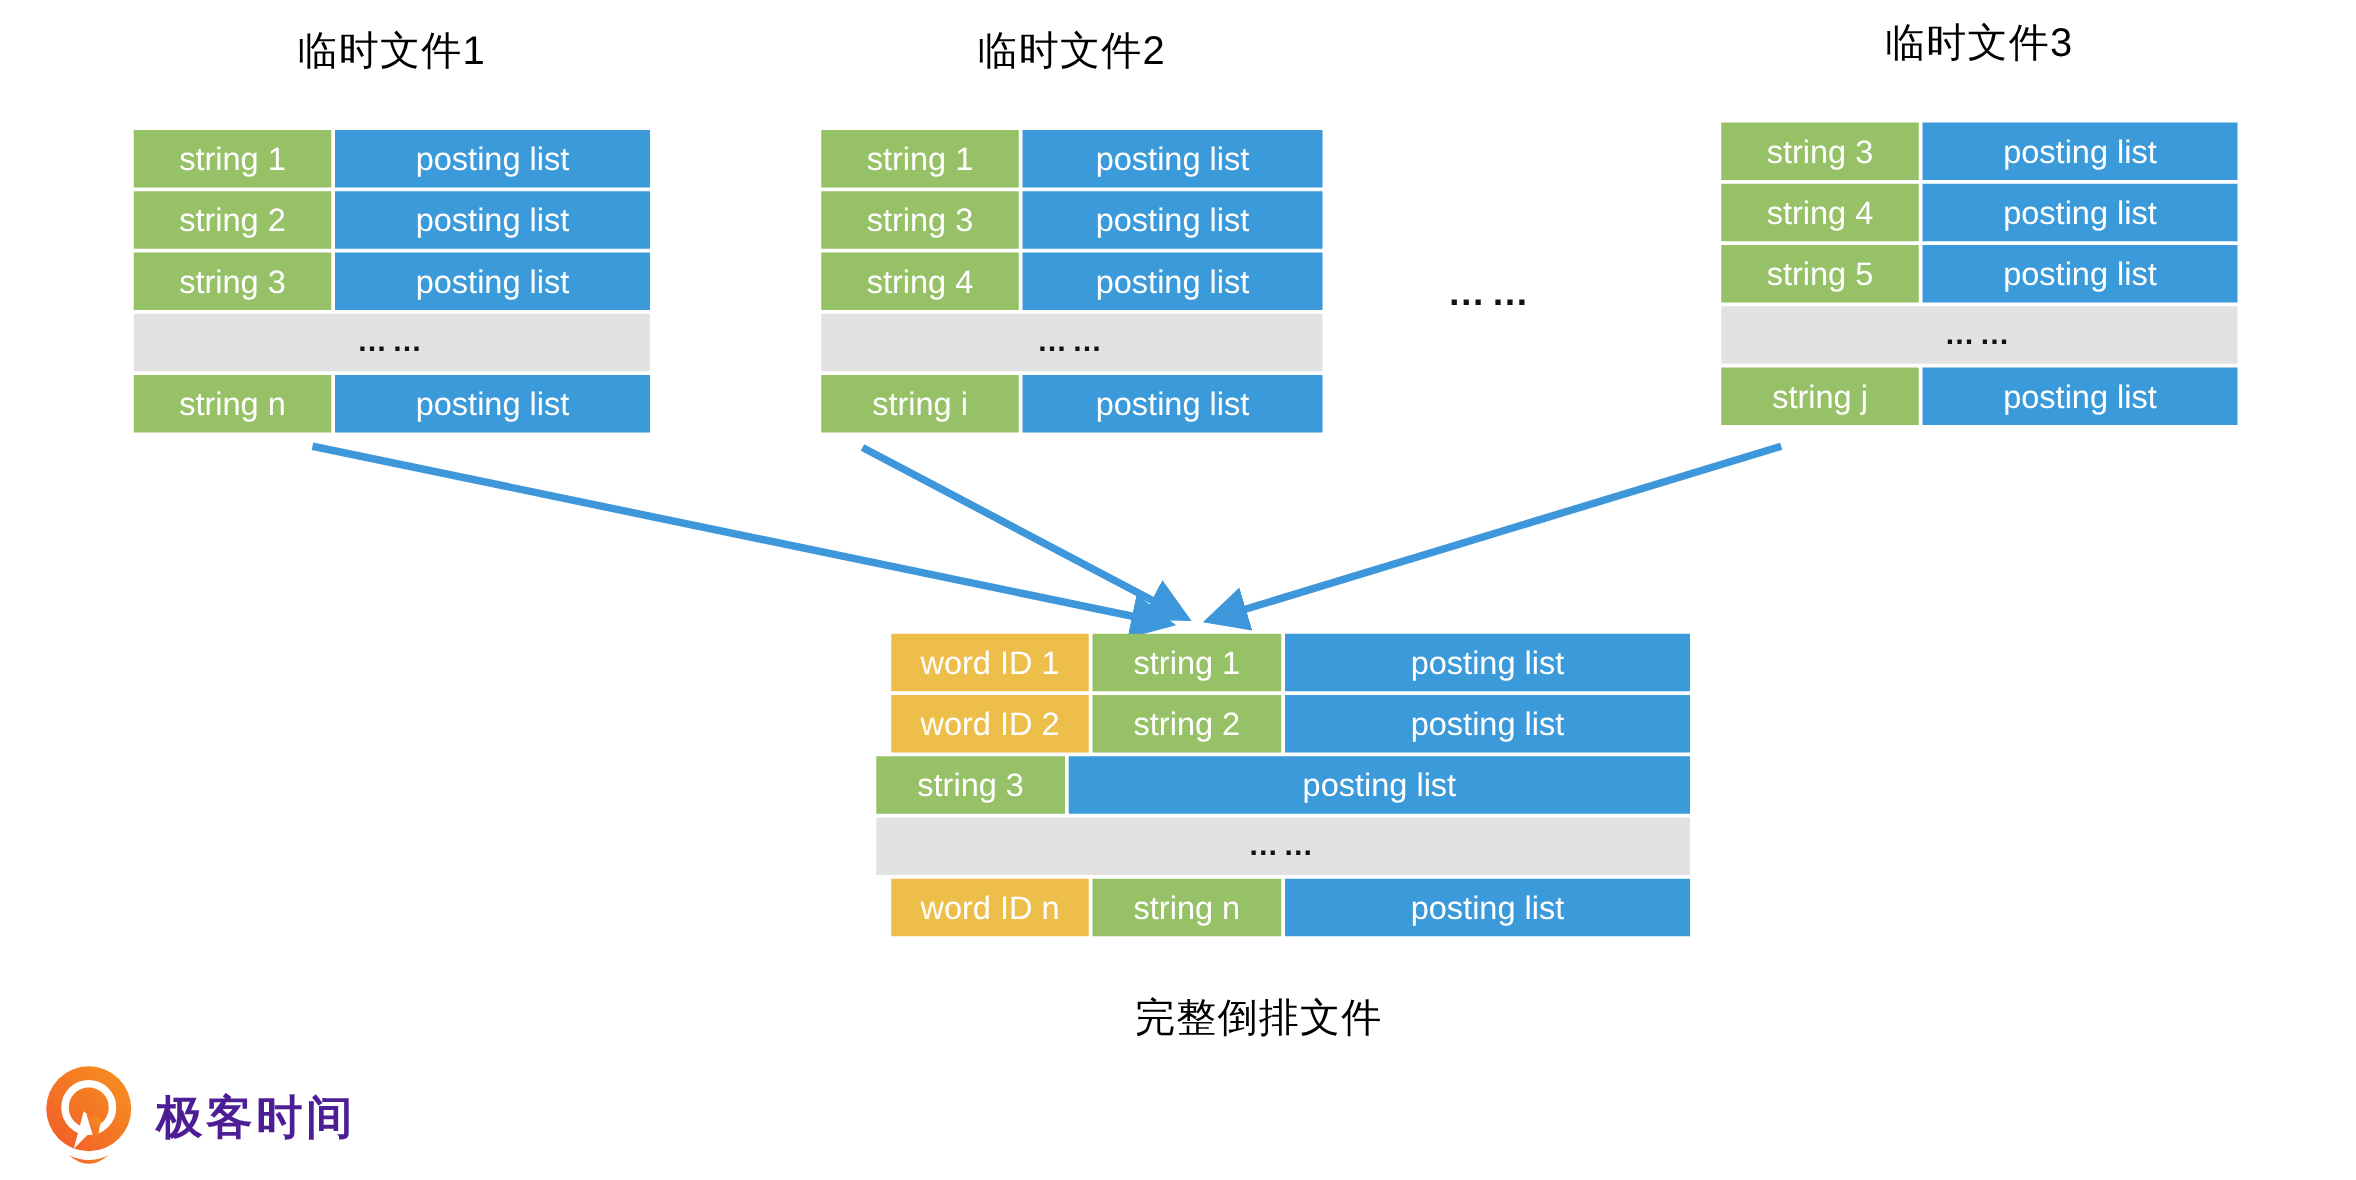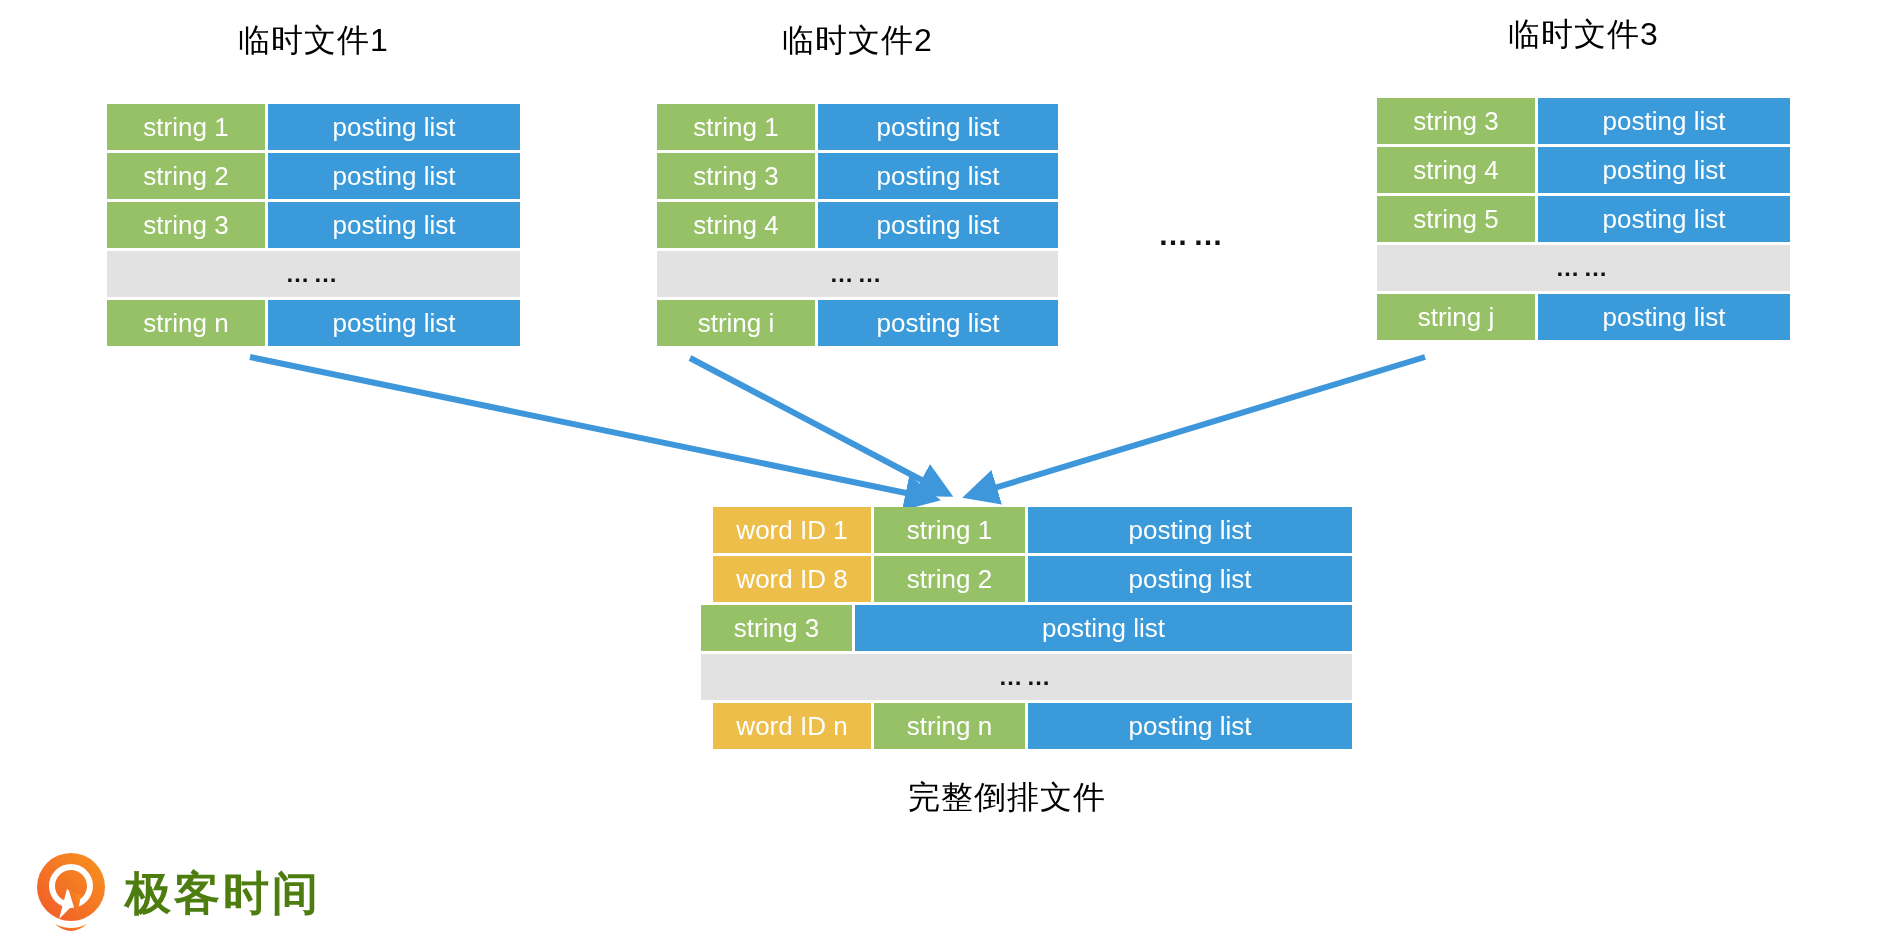--- a/index.html
+++ b/index.html
@@ -52,21 +52,21 @@
 
   .dots-standalone {
     font-size:30px; font-weight:700; color:#111;
     letter-spacing:5px; white-space:nowrap;
   }
 
   .arrows-layer { position:absolute; left:0; top:0; pointer-events:none; }
 
   .logo { display:flex; align-items:center; gap:16px; }
   .logo-text {
-    font-size:46px; font-weight:600; color:#4d7c0f;
+    font-size:37px; font-weight:600; color:#4c1d95;
     letter-spacing:3px; white-space:nowrap;
   }
 </style>
 </head>
 <body style="--green: #97C167; --blue: #3B9AD9; --yellow: #EDBE4A; --gray: #E2E2E2; --arrow: #3E96DB;">
 
 <div class="abs" style="left:107px; top:14px; width:413px;">
   <div class="file-title">临时文件1</div>
   <div class="ttable temp" style="margin-top:38px;">
       <div class="trow">
@@ -155,38 +155,38 @@
 </svg>
 
 <div class="abs" style="left:701px; top:507px; width:651px;">
   <div class="ttable merged">
       <div class="trow">
         <div class="cell yellow wid">word ID 1</div>
         <div class="cell green key">string 1</div>
         <div class="cell blue val">posting list</div>
       </div>
       <div class="trow">
-        <div class="cell yellow wid">word ID 8</div>
+        <div class="cell yellow wid">word ID 2</div>
         <div class="cell green key">string 2</div>
         <div class="cell blue val">posting list</div>
       </div>
       <div class="trow">
         <div class="cell green key">string 3</div>
         <div class="cell blue val">posting list</div>
       </div>
       <div class="trow">
         <div class="cell gray">……</div>
       </div>
       <div class="trow">
         <div class="cell yellow wid">word ID n</div>
         <div class="cell green key">string n</div>
         <div class="cell blue val">posting list</div>
       </div>
     </div>
-  <div class="file-title" style="margin-top:22px; width:612px;">完整倒排文件</div>
+  <div class="file-title" style="margin-top:39px; width:612px;">完整倒排文件</div>
 </div>
 
 <div class="abs logo" style="left:33px; top:851px;">
   <svg width="76" height="86" viewBox="0 0 76 86">
     <defs>
       <linearGradient id="og" x1="0" y1="1" x2="1" y2="0">
         <stop offset="0" stop-color="#F1592A"></stop>
         <stop offset="1" stop-color="#F7941E"></stop>
       </linearGradient>
     </defs>

